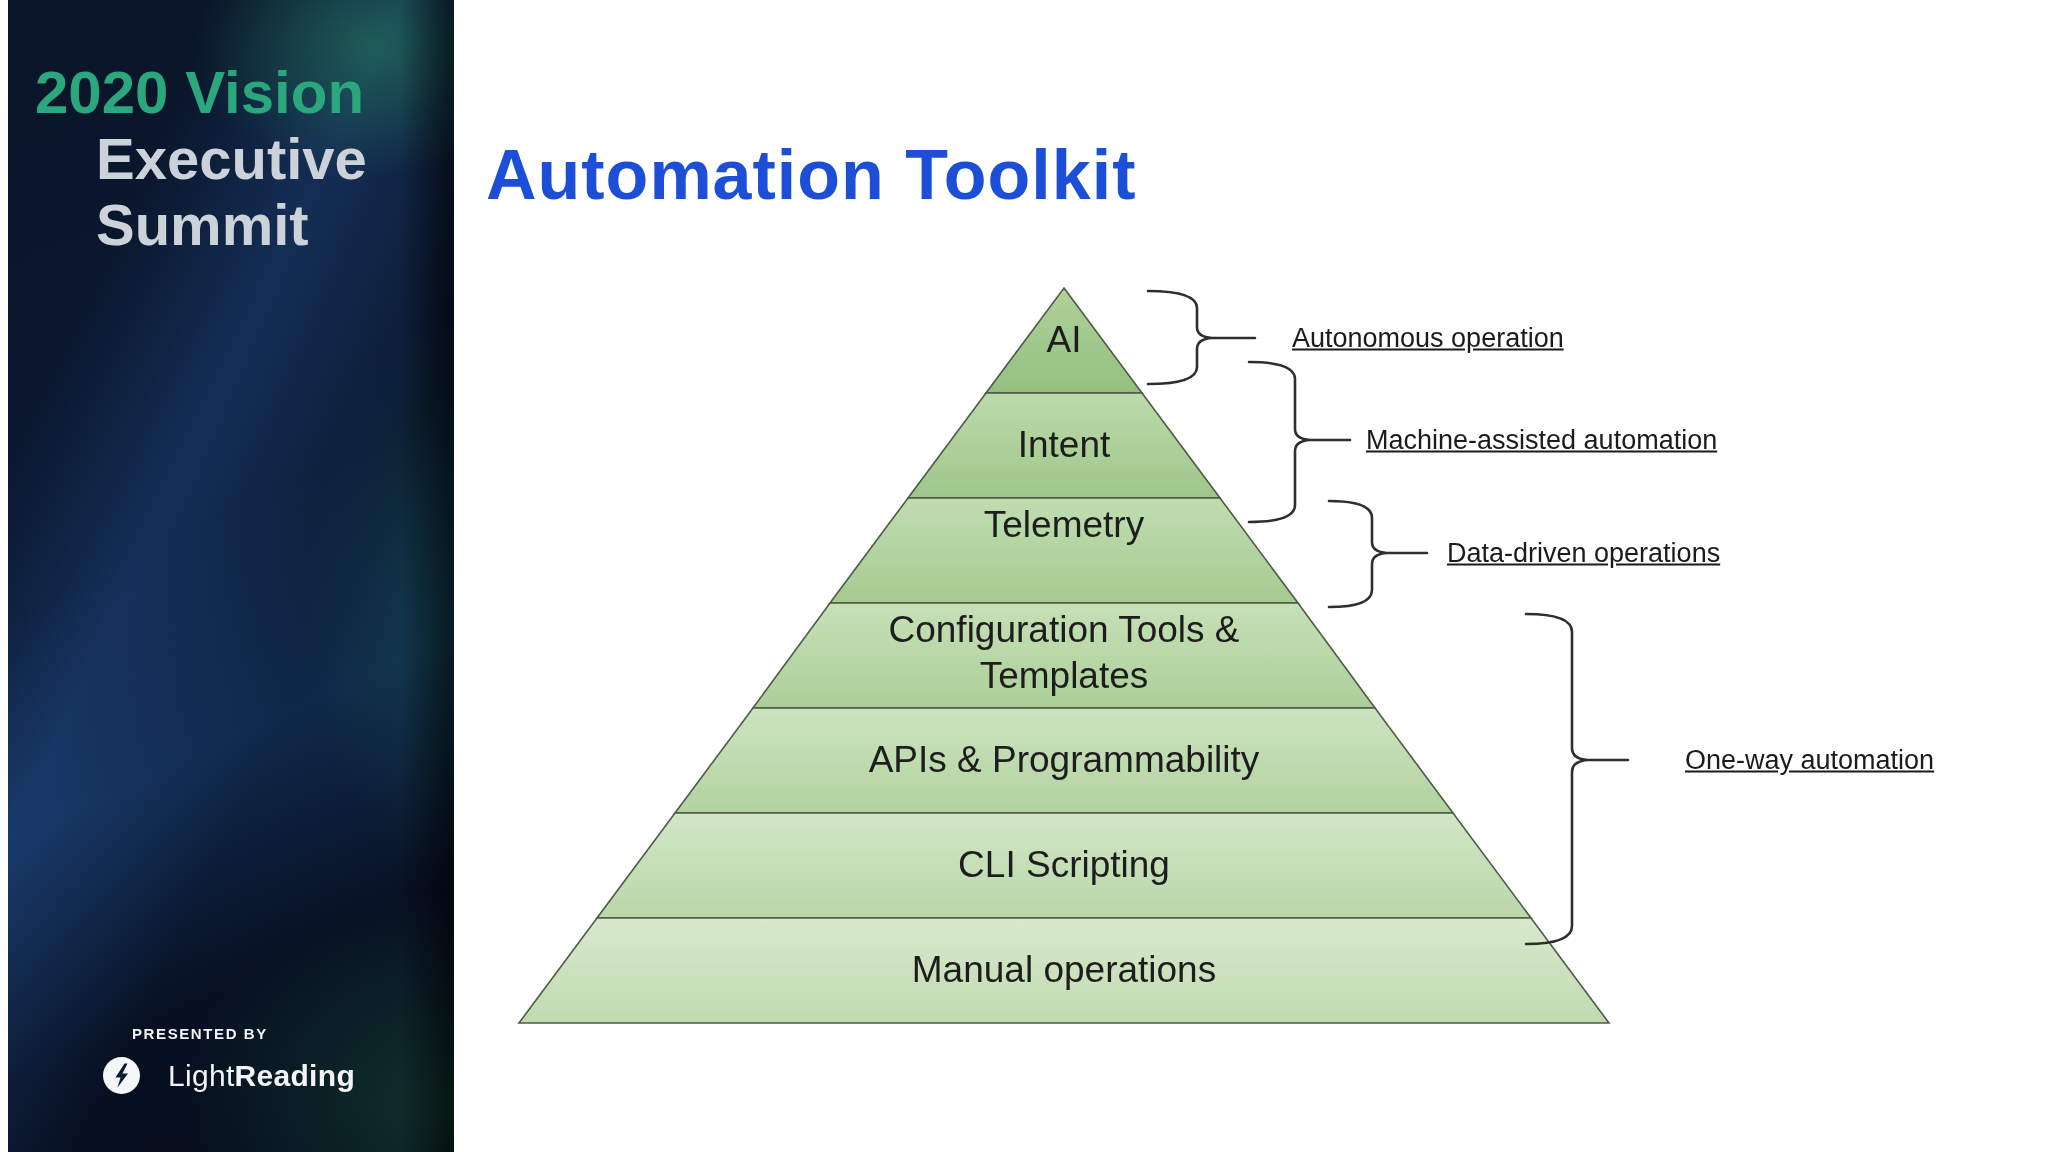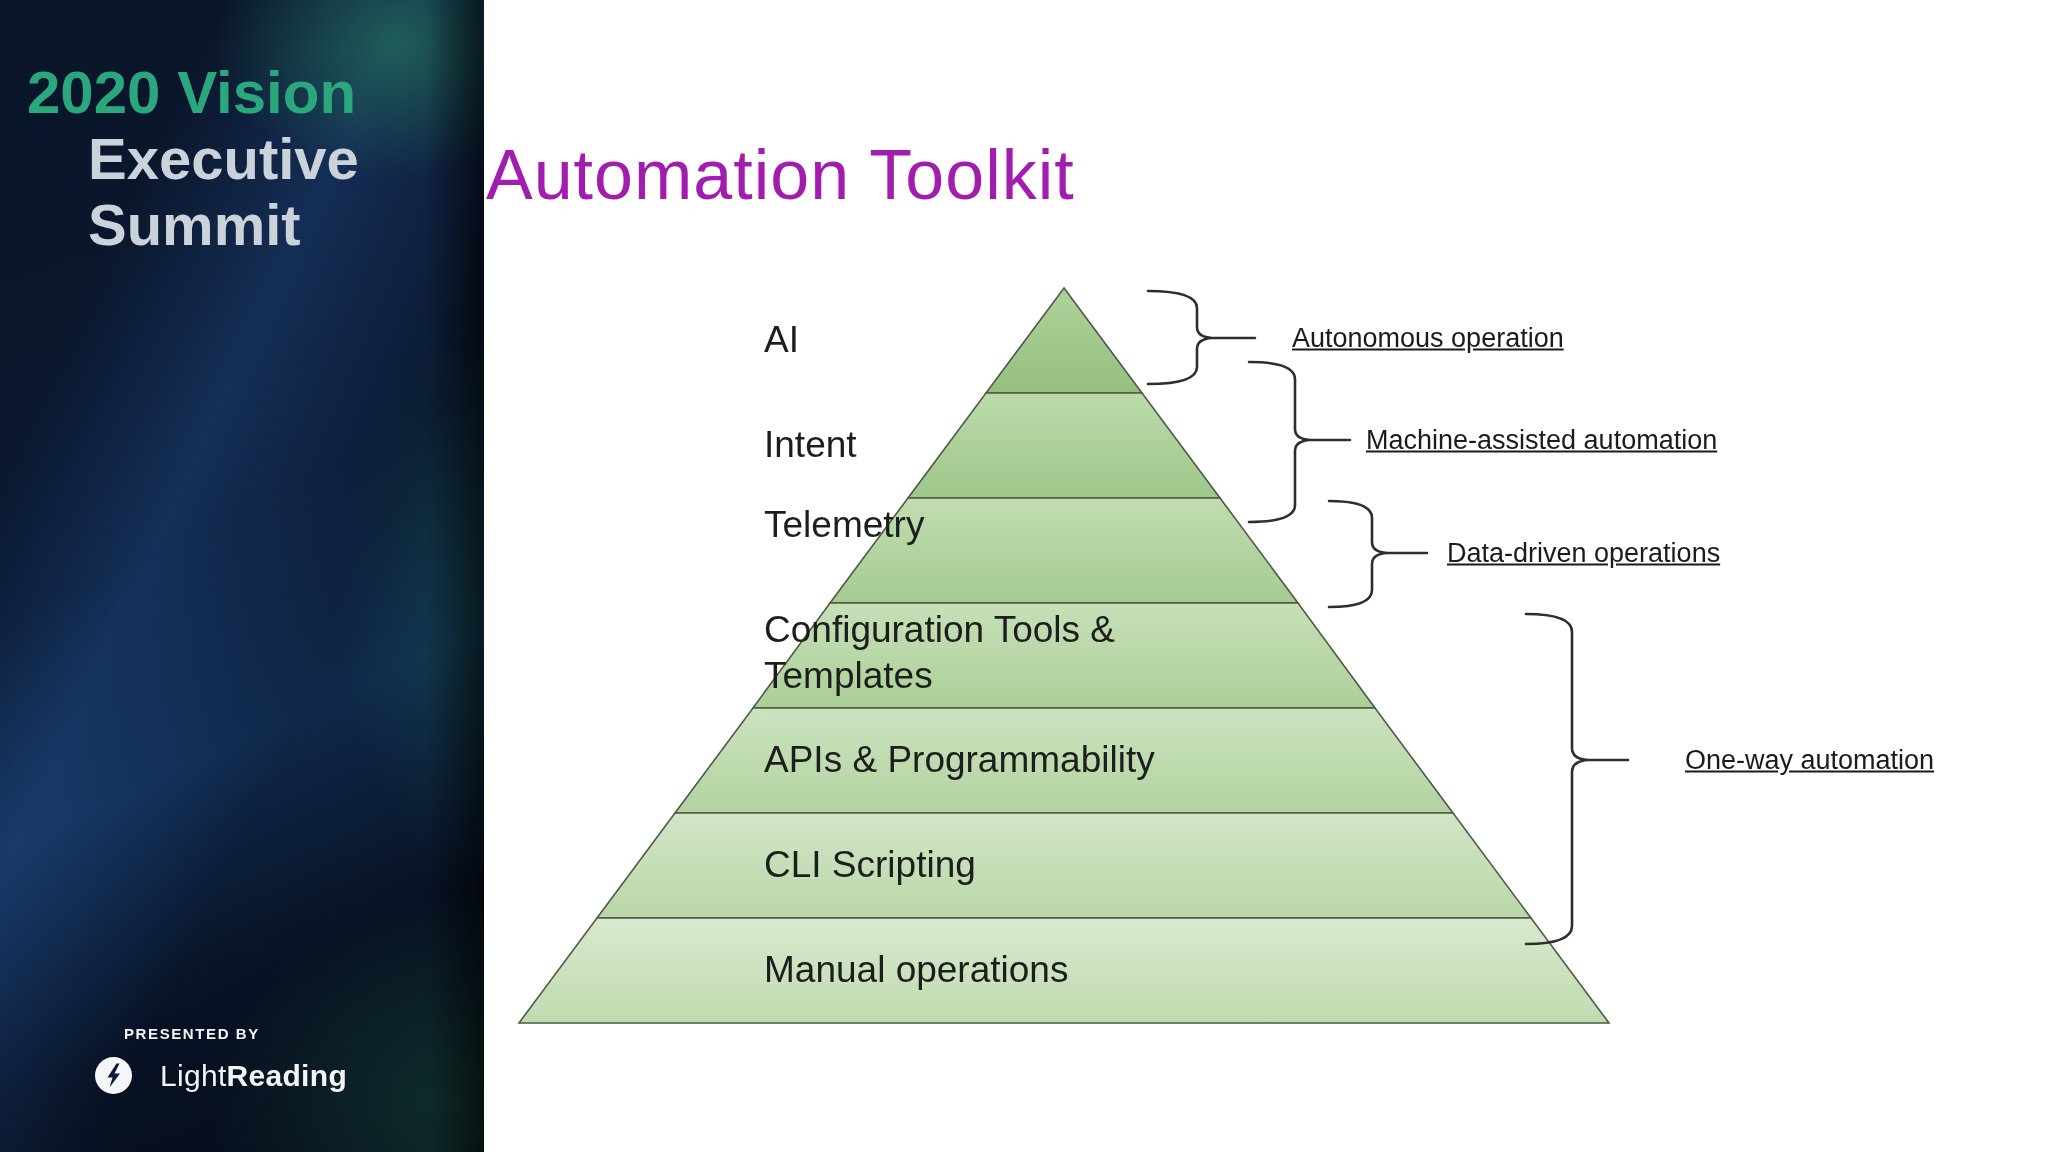--- a/index.html
+++ b/index.html
@@ -3,21 +3,21 @@
 <meta charset="utf-8">
 <style>
   html,body{margin:0;padding:0;}
   body{
     width:2048px;height:1152px;position:relative;overflow:hidden;
     background:#ffffff;
     font-family:"Liberation Sans", sans-serif;
   }
   
   .sidebar{
-    position:absolute;left:0;top:0;width:484px;height:1152px;
+    position:absolute;left:8px;top:0;width:446px;height:1152px;
     background:
       linear-gradient(90deg, rgba(0,0,0,0) 88%, rgba(0,0,0,.55) 99%),
       radial-gradient(ellipse 280px 200px at 82% 4%, rgba(46,170,96,.38), rgba(46,170,96,0) 65%),
       radial-gradient(ellipse 240px 420px at 104% 52%, rgba(36,150,96,.22), rgba(36,150,96,0) 70%),
       radial-gradient(ellipse 420px 330px at 100% 96%, rgba(40,140,80,.28), rgba(40,140,80,0) 65%),
       linear-gradient(115deg, rgba(40,95,170,0) 22%, rgba(45,100,180,.30) 40%, rgba(40,95,170,0) 62%),
       linear-gradient(155deg, rgba(30,80,150,0) 45%, rgba(40,110,190,.22) 62%, rgba(30,80,150,0) 80%),
       linear-gradient(160deg, #0a1529 0%, #0a1830 45%, #060d1c 100%);
   }
   .brand{position:absolute;top:60px;left:0;width:412px;font-weight:700;line-height:66px;}
@@ -28,25 +28,25 @@
     font-size:15px;font-weight:700;letter-spacing:1.6px;
   }
   .logo-row{position:absolute;left:95px;top:1057px;display:flex;align-items:center;gap:20px;}
   .logo-circle{width:37px;height:37px;flex:0 0 auto;}
   .logo-text{margin-left:8px;font-size:30px;color:#f2f4f6;letter-spacing:.3px;}
   .logo-light{font-weight:400;}
   .logo-reading{font-weight:700;}
   
   .main-title{
     position:absolute;left:486px;top:88px;
-    font-size:70px;font-weight:400;color:#a21caf;letter-spacing:1px;
+    font-size:70px;font-weight:700;color:#1d4ed8;letter-spacing:1px;
   }
   .pyramid-svg{position:absolute;left:0;top:0;}
   .band-label{
-    position:absolute;left:764px;width:600px;text-align:left;
+    position:absolute;left:764px;width:600px;text-align:center;
     font-size:37px;line-height:46px;color:#1d1d1d;
   }
   .annot-label{
     position:absolute;transform:translateY(-50%);
     font-size:27px;color:#1b1b1b;white-space:nowrap;text-decoration:underline;
   }
 </style>
 </head>
 <body>
 

